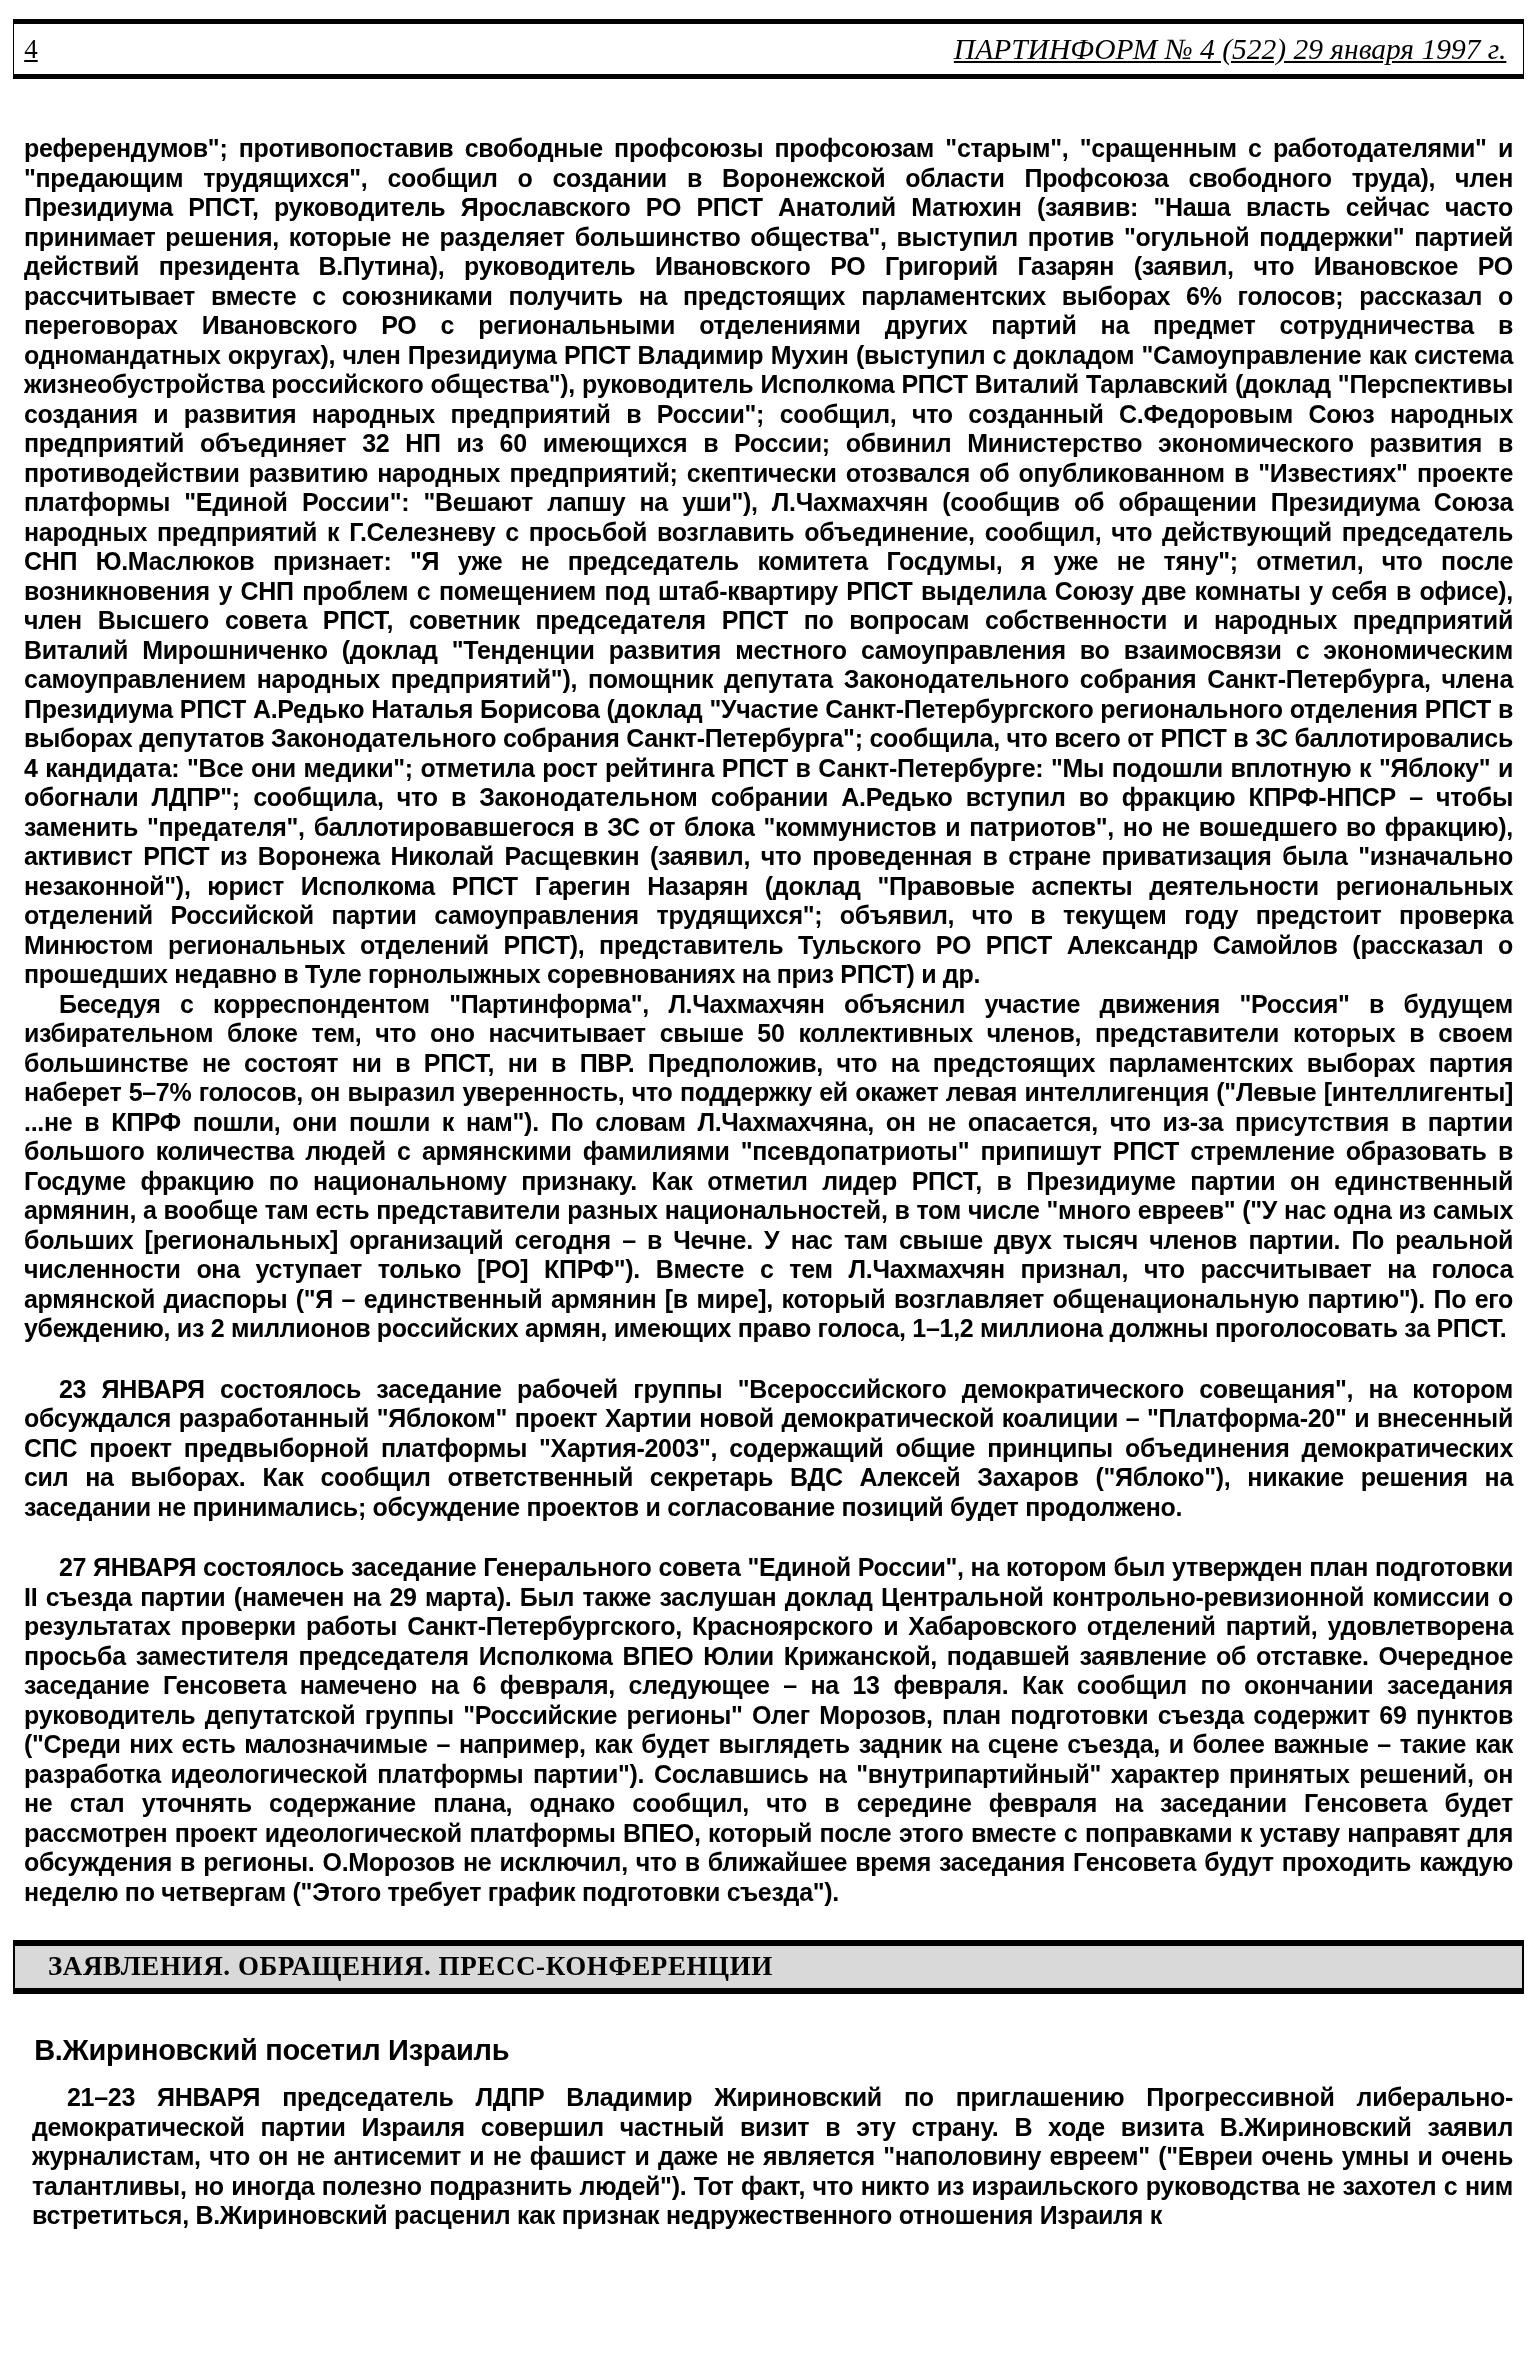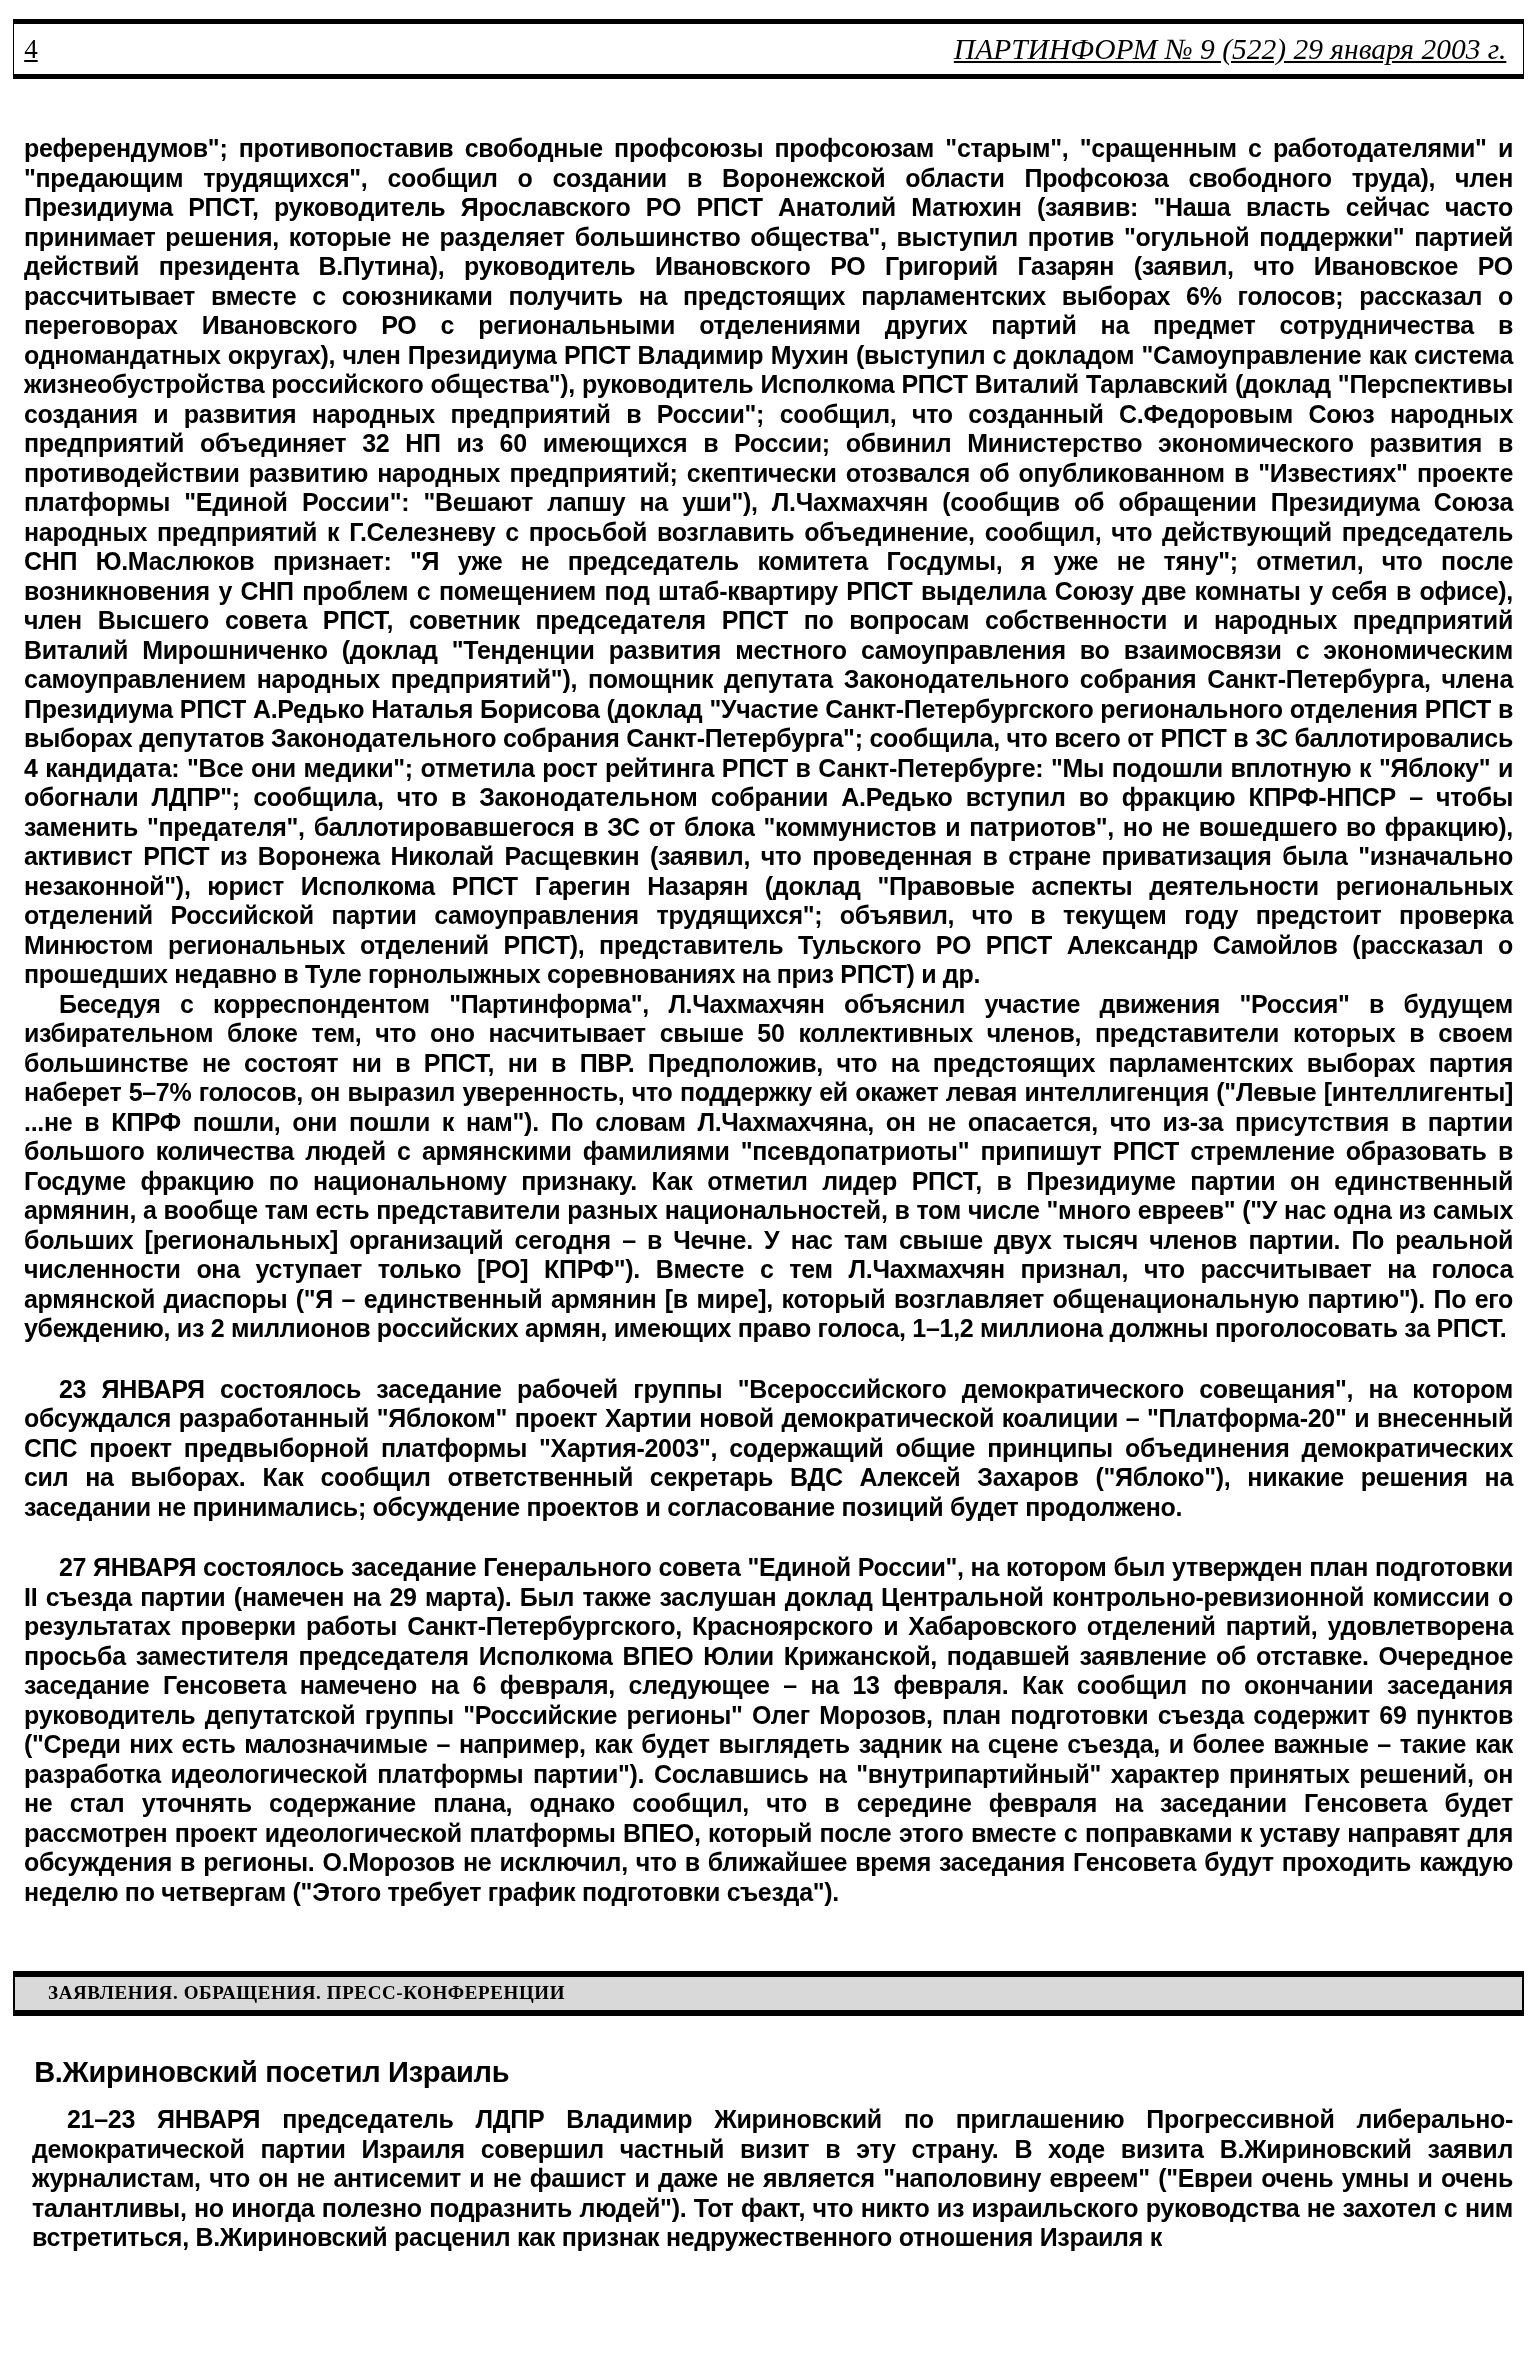--- a/index.html
+++ b/index.html
@@ -48,50 +48,50 @@
     text-align: justify;
     font-weight: bold;
     letter-spacing: -0.3px;
   }
   .content p.first { margin-top: 55px; }
   .content p.indent { text-indent: 35px; }
   .content p.news-gap { margin-top: 31px; }
   .content p.regular { font-weight: bold; margin-left: 8px; }
   
   .section-banner {
-    margin: 64px 13px 0 13px;
+    margin: 33px 13px 0 13px;
     background: #d9d9d9;
     border: 2.6px solid #000;
     border-top-width: 6.4px;
     border-bottom-width: 6.4px;
     padding: 5.1px 6.4px 6.4px 33px;
     font-family: "Liberation Serif", serif;
     font-weight: bold;
-    font-size: 19px;
+    font-size: 27px;
     letter-spacing: 0.6px;
     font-stretch: condensed;
   }
   
   .article-title {
     margin: 40px 24px 16px 24px;
     padding-left: 10.2px;
     font-size: 29px;
     font-weight: bold;
     letter-spacing: -0.3px;
   }
   .content p.article-body { margin-top: 10.2px; }
 </style>
 </head>
 <body>
 
 <div class="page">
 
   <div class="running-head">
     <span class="page-number">4</span>
-    <span class="head-title">ПАРТИНФОРМ № 9 (522) 29 января 2003 г.</span>
+    <span class="head-title">ПАРТИНФОРМ № 4 (522) 29 января 1997 г.</span>
   </div>
 
   <div class="content">
     <p class="first">референдумов"; противопоставив свободные профсоюзы профсоюзам "старым", "сращенным с работодателями" и "предающим трудящихся", сообщил о создании в Воронежской области Профсоюза свободного труда), член Президиума РПСТ, руководитель Ярославского РО РПСТ Анатолий Матюхин (заявив: "Наша власть сейчас часто принимает решения, которые не разделяет большинство общества", выступил против "огульной поддержки" партией действий президента В.Путина), руководитель Ивановского РО Григорий Газарян (заявил, что Ивановское РО рассчитывает вместе с союзниками получить на предстоящих парламентских выборах 6% голосов; рассказал о переговорах Ивановского РО с региональными отделениями других партий на предмет сотрудничества в одномандатных округах), член Президиума РПСТ Владимир Мухин (выступил с докладом "Самоуправление как система жизнеобустройства российского общества"), руководитель Исполкома РПСТ Виталий Тарлавский (доклад "Перспективы создания и развития народных предприятий в России"; сообщил, что созданный С.Федоровым Союз народных предприятий объединяет 32 НП из 60 имеющихся в России; обвинил Министерство экономического развития в противодействии развитию народных предприятий; скептически отозвался об опубликованном в "Известиях" проекте платформы "Единой России": "Вешают лапшу на уши"), Л.Чахмахчян (сообщив об обращении Президиума Союза народных предприятий к Г.Селезневу с просьбой возглавить объединение, сообщил, что действующий председатель СНП Ю.Маслюков признает: "Я уже не председатель комитета Госдумы, я уже не тяну"; отметил, что после возникновения у СНП проблем с помещением под штаб-квартиру РПСТ выделила Союзу две комнаты у себя в офисе), член Высшего совета РПСТ, советник председателя РПСТ по вопросам собственности и народных предприятий Виталий Мирошниченко (доклад "Тенденции развития местного самоуправления во взаимосвязи с экономическим самоуправлением народных предприятий"), помощник депутата Законодательного собрания Санкт-Петербурга, члена Президиума РПСТ А.Редько Наталья Борисова (доклад "Участие Санкт-Петербургского регионального отделения РПСТ в выборах депутатов Законодательного собрания Санкт-Петербурга"; сообщила, что всего от РПСТ в ЗС баллотировались 4 кандидата: "Все они медики"; отметила рост рейтинга РПСТ в Санкт-Петербурге: "Мы подошли вплотную к "Яблоку" и обогнали ЛДПР"; сообщила, что в Законодательном собрании А.Редько вступил во фракцию КПРФ-НПСР – чтобы заменить "предателя", баллотировавшегося в ЗС от блока "коммунистов и патриотов", но не вошедшего во фракцию), активист РПСТ из Воронежа Николай Расщевкин (заявил, что проведенная в стране приватизация была "изначально незаконной"), юрист Исполкома РПСТ Гарегин Назарян (доклад "Правовые аспекты деятельности региональных отделений Российской партии самоуправления трудящихся"; объявил, что в текущем году предстоит проверка Минюстом региональных отделений РПСТ), представитель Тульского РО РПСТ Александр Самойлов (рассказал о прошедших недавно в Туле горнолыжных соревнованиях на приз РПСТ) и др.</p>
     <p class="indent">Беседуя с корреспондентом "Партинформа", Л.Чахмахчян объяснил участие движения "Россия" в будущем избирательном блоке тем, что оно насчитывает свыше 50 коллективных членов, представители которых в своем большинстве не состоят ни в РПСТ, ни в ПВР. Предположив, что на предстоящих парламентских выборах партия наберет 5–7% голосов, он выразил уверенность, что поддержку ей окажет левая интеллигенция ("Левые [интеллигенты] ...не в КПРФ пошли, они пошли к нам"). По словам Л.Чахмахчяна, он не опасается, что из-за присутствия в партии большого количества людей с армянскими фамилиями "псевдопатриоты" припишут РПСТ стремление образовать в Госдуме фракцию по национальному признаку. Как отметил лидер РПСТ, в Президиуме партии он единственный армянин, а вообще там есть представители разных национальностей, в том числе "много евреев" ("У нас одна из самых больших [региональных] организаций сегодня – в Чечне. У нас там свыше двух тысяч членов партии. По реальной численности она уступает только [РО] КПРФ"). Вместе с тем Л.Чахмахчян признал, что рассчитывает на голоса армянской диаспоры ("Я – единственный армянин [в мире], который возглавляет общенациональную партию"). По его убеждению, из 2 миллионов российских армян, имеющих право голоса, 1–1,2 миллиона должны проголосовать за РПСТ.</p>
     <p class="indent news-gap">23 ЯНВАРЯ состоялось заседание рабочей группы "Всероссийского демократического совещания", на котором обсуждался разработанный "Яблоком" проект Хартии новой демократической коалиции – "Платформа-20" и внесенный СПС проект предвыборной платформы "Хартия-2003", содержащий общие принципы объединения демократических сил на выборах. Как сообщил ответственный секретарь ВДС Алексей Захаров ("Яблоко"), никакие решения на заседании не принимались; обсуждение проектов и согласование позиций будет продолжено.</p>
     <p class="indent news-gap">27 ЯНВАРЯ состоялось заседание Генерального совета "Единой России", на котором был утвержден план подготовки II съезда партии (намечен на 29 марта). Был также заслушан доклад Центральной контрольно-ревизионной комиссии о результатах проверки работы Санкт-Петербургского, Красноярского и Хабаровского отделений партий, удовлетворена просьба заместителя председателя Исполкома ВПЕО Юлии Крижанской, подавшей заявление об отставке. Очередное заседание Генсовета намечено на 6 февраля, следующее – на 13 февраля. Как сообщил по окончании заседания руководитель депутатской группы "Российские регионы" Олег Морозов, план подготовки съезда содержит 69 пунктов ("Среди них есть малозначимые – например, как будет выглядеть задник на сцене съезда, и более важные – такие как разработка идеологической платформы партии"). Сославшись на "внутрипартийный" характер принятых решений, он не стал уточнять содержание плана, однако сообщил, что в середине февраля на заседании Генсовета будет рассмотрен проект идеологической платформы ВПЕО, который после этого вместе с поправками к уставу направят для обсуждения в регионы. О.Морозов не исключил, что в ближайшее время заседания Генсовета будут проходить каждую неделю по четвергам ("Этого требует график подготовки съезда").</p>
   </div>
 
   <div class="section-banner">ЗАЯВЛЕНИЯ. ОБРАЩЕНИЯ. ПРЕСС-КОНФЕРЕНЦИИ</div>

